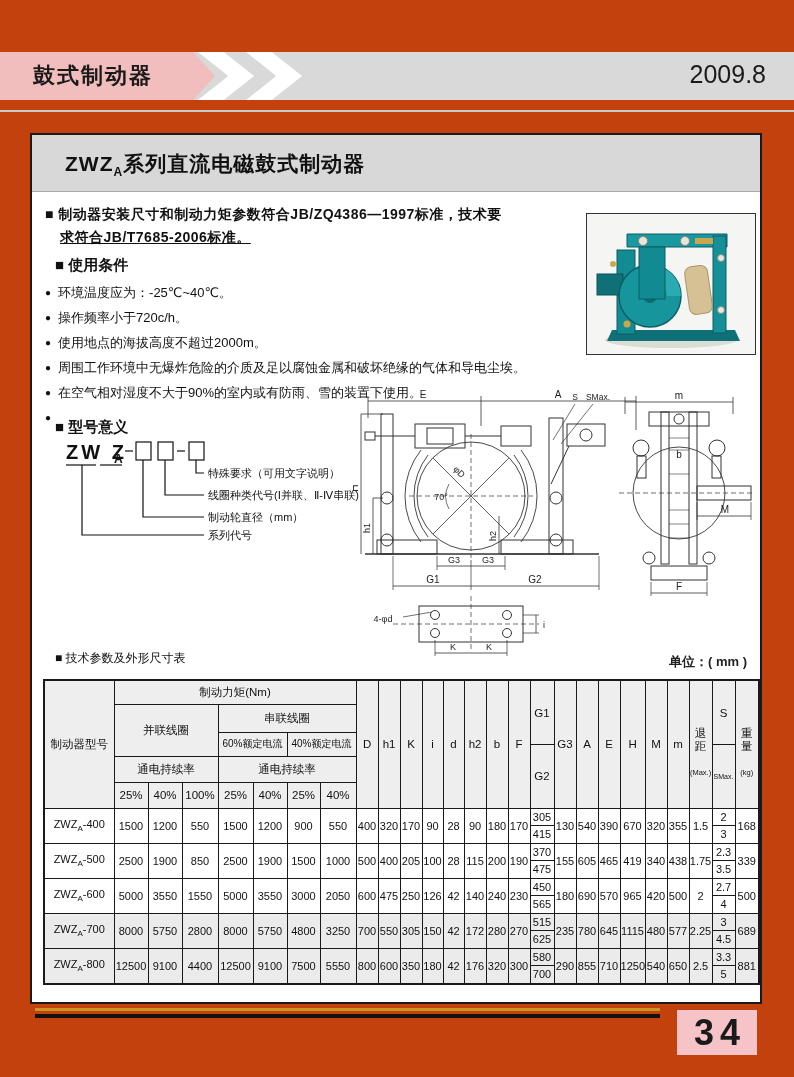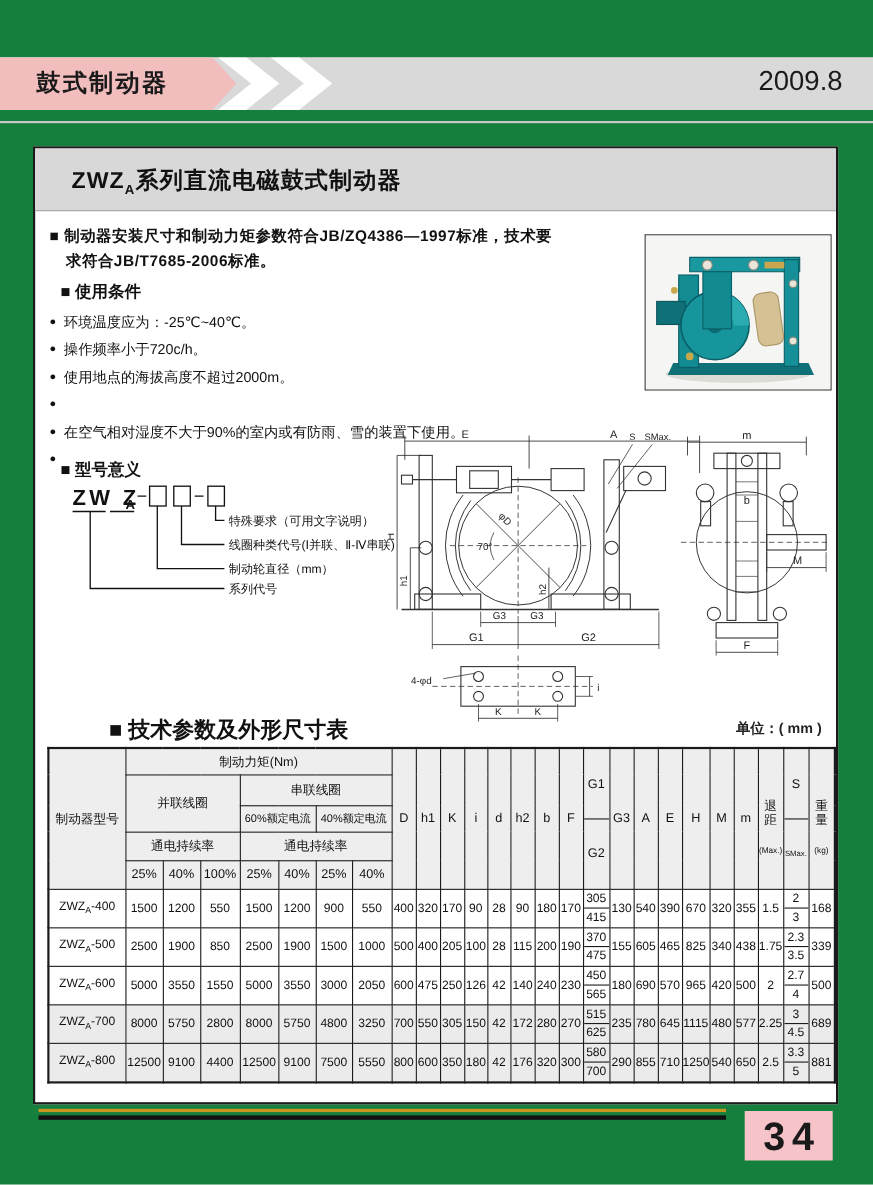--- a/index.html
+++ b/index.html
@@ -1,16 +1,16 @@
 <!DOCTYPE html>
 <html><head>
 <meta charset="utf-8">
 <style>
   html,body{margin:0;padding:0;background:#fff;}
-  .page{position:relative;width:794px;height:1077px;background:#15803d;overflow:hidden;
+  .page{position:relative;width:794px;height:1077px;background:#c2410c;overflow:hidden;
         font-family:"Liberation Sans","DejaVu Sans",sans-serif;color:#111;}
   
   .band{position:absolute;left:0;top:52px;width:794px;height:48px;background:#d9d9d9;}
   .chev{position:absolute;top:52px;width:56px;height:48px;background:#fff;
         clip-path:polygon(0 0,46% 0,100% 50%,46% 100%,0 100%,54% 50%);}
   .chev1{left:198px;} .chev2{left:246px;}
   .pink-arrow{position:absolute;left:0;top:52px;width:215px;height:48px;background:#f2bdbd;
         clip-path:polygon(0 0,calc(100% - 22px) 0,100% 50%,calc(100% - 22px) 100%,0 100%);}
   .brand{position:absolute;left:33px;top:52px;height:48px;line-height:48px;
         font-size:22px;font-weight:bold;letter-spacing:2px;color:#1a1a1a;}
@@ -19,34 +19,34 @@
   
   .content-box{position:absolute;left:30px;top:133px;width:728px;height:867px;
         border:2px solid #1a1a1a;background:#fff;}
   .title-bar{position:absolute;left:0;top:0;width:100%;height:57px;background:#d8d8d8;
         border-bottom:1px solid #a8a8a8;box-sizing:border-box;}
   .doc-title{padding:15px 0 0 33px;font-size:21px;font-weight:bold;letter-spacing:1px;}
   .doc-title sub{font-size:12px;}
   
   .specs{position:absolute;left:13px;top:68px;width:545px;}
   .spec-note{font-weight:bold;font-size:14px;line-height:23px;letter-spacing:.5px;}
-  .note2{padding-left:15px;}
+  .note2{padding-left:15px;text-decoration:underline;}
   .cond-title{font-weight:bold;font-size:15px;margin:7px 10px 2px;}
   .spec-item{font-size:13px;margin-top:11px;display:flex;align-items:center;gap:7px;line-height:14px;}
   .spec-item .bullet{font-size:10px;}
   
   .photo-frame{position:absolute;left:554px;top:78px;width:170px;height:142px;
         border:1px solid #333;background:#fafaf8;box-sizing:border-box;}
   
   .mc-title{position:absolute;left:23px;top:283px;font-size:15px;font-weight:bold;}
   .model-svg{position:absolute;left:26px;top:294px;width:320px;height:115px;}
   
   .tech-svg{position:absolute;left:321px;top:253px;width:405px;height:282px;}
   
-  .tbl-title{position:absolute;left:23px;top:515px;font-size:20px;font-weight:bold;margin-left:44px;}
+  .tbl-title{position:absolute;left:23px;top:515px;font-size:12px;font-weight:normal;}
   .data-table{position:absolute;left:11px;top:544px;width:715px;border-collapse:collapse;
         table-layout:fixed;border:2px solid #1a1a1a;}
   .data-table th,.data-table td{border:1px solid #1a1a1a;text-align:center;vertical-align:middle;
         padding:0;overflow:hidden;}
   .data-table thead th{background:#eee;font-weight:normal;font-size:11.5px;}
   .small-h{font-size:10px !important;}
   .t-h1{height:24px;}.t-h2{height:28px;}.t-h3{height:24px;}.t-h4{height:26px;}.t-h5{height:26px;}
   .data-table tbody tr{height:35px;margin-left:28px;}
   .data-table tbody td{font-size:11px;background:#fff;}
   .data-table tbody tr:nth-child(n+4) td{background:#ebebeb;}
@@ -100,20 +100,21 @@
           <div class="spec-item">
             <span class="bullet">●</span>
             <span>操作频率小于720c/h。</span>
           </div>
           <div class="spec-item">
             <span class="bullet">●</span>
             <span>使用地点的海拔高度不超过2000m。</span>
           </div>
           <div class="spec-item">
             <span class="bullet">●</span>
+            <span>周围工作环境中无爆炸危险的介质及足以腐蚀金属和破坏绝缘的气体和导电尘埃。</span>
           </div>
           <div class="spec-item">
             <span class="bullet">●</span>
             <span>在空气相对湿度不大于90%的室内或有防雨、雪的装置下使用。</span>
           </div>
           <div class="spec-item">
             <span class="bullet">●</span>
           </div>
         </div>
     </div>
@@ -437,21 +438,21 @@
             <td>190</td>
             <td class="frac">
               <div class="fr">
                 <div>370</div>
                 <div>475</div>
               </div>
             </td>
             <td>155</td>
             <td>605</td>
             <td>465</td>
-            <td>825</td>
+            <td>419</td>
             <td>340</td>
             <td>438</td>
             <td>1.75</td>
             <td class="frac">
               <div class="fr">
                 <div>2.3</div>
                 <div>3.5</div>
               </div>
             </td>
             <td>339</td>

